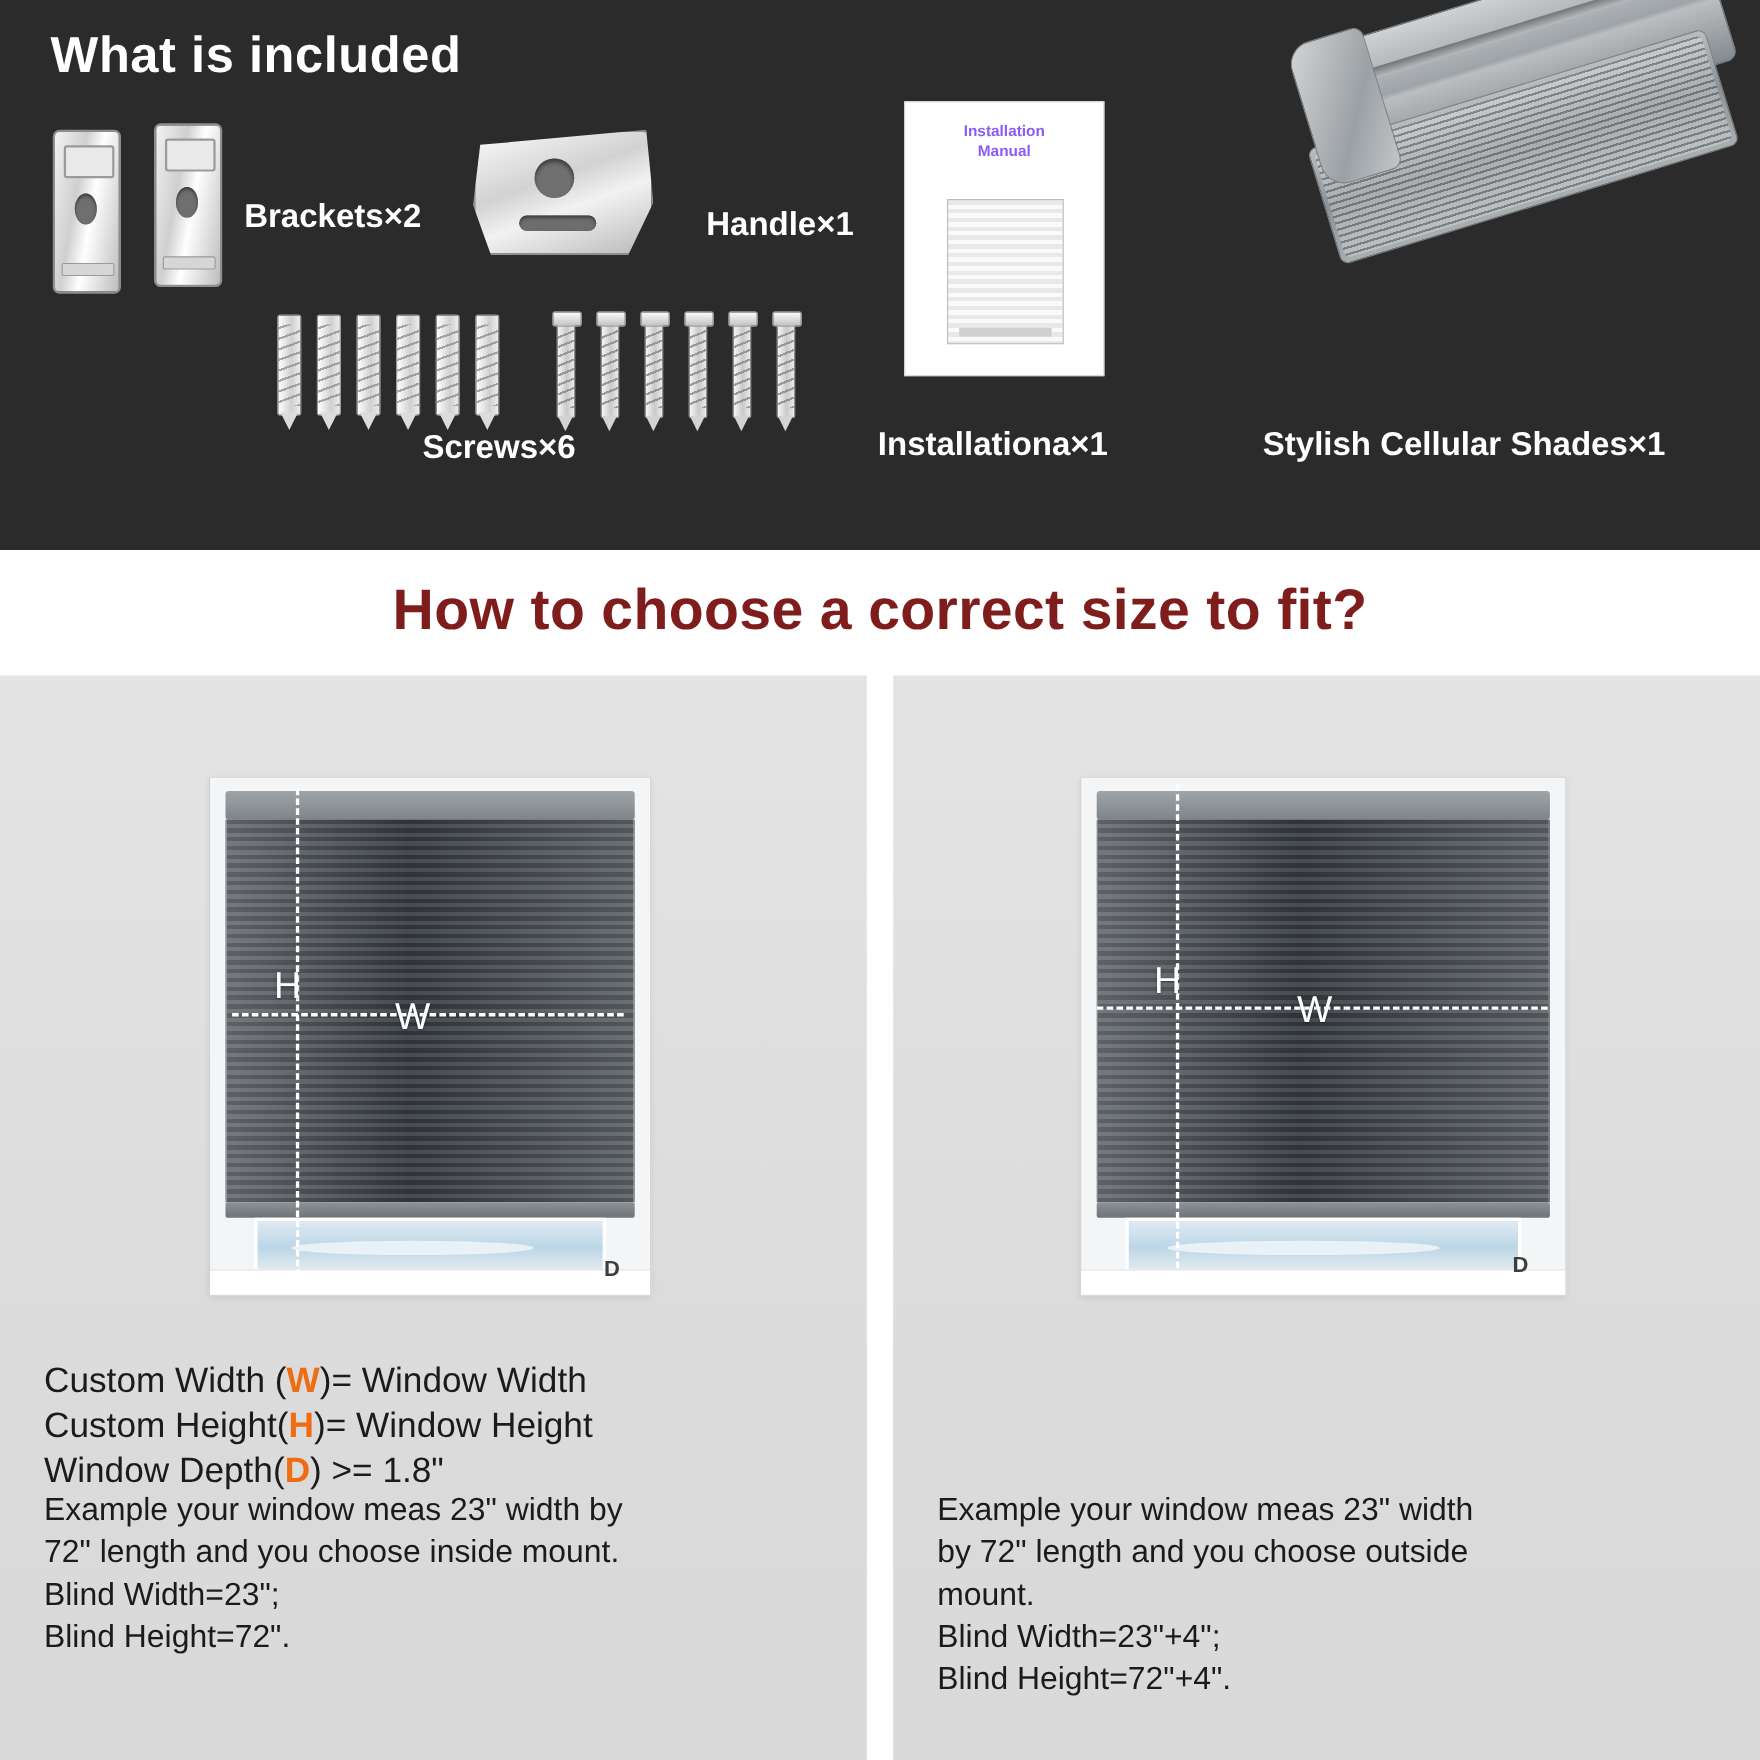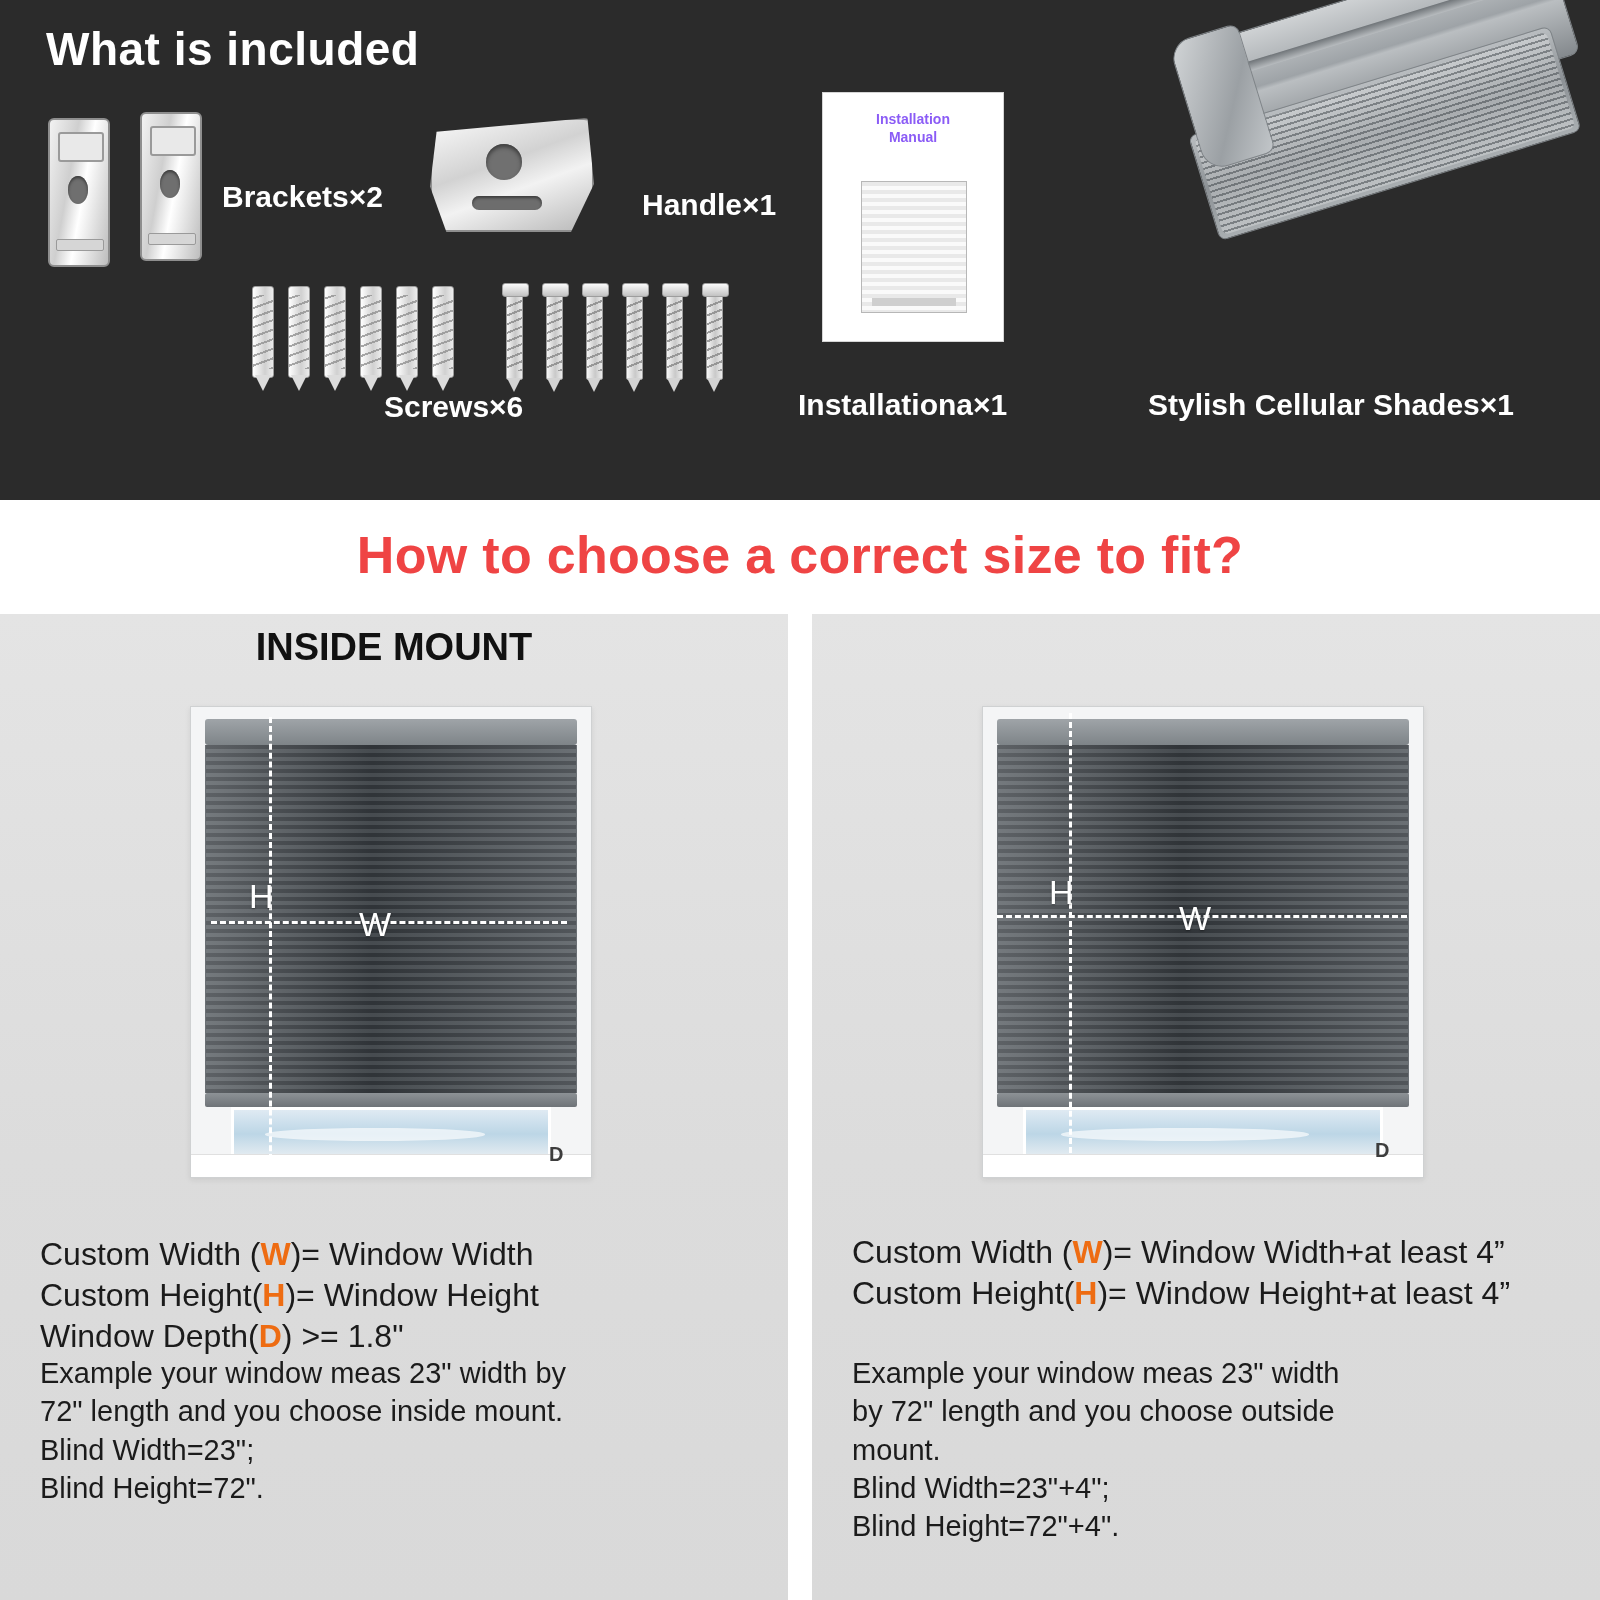--- a/index.html
+++ b/index.html
@@ -135,21 +135,21 @@
     position:absolute;left:8px;top:16px;width:70px;height:132px;
     transform:rotate(-17deg);transform-origin:left top;
     background:linear-gradient(120deg,#d3d6d8,#9ba0a4 60%,#c3c7ca);
     border:1px solid #7f8488;border-radius:22px 10px 10px 22px;
   }
 
   
   .headline{
     position:absolute;left:0;top:500px;width:1600px;height:110px;
     display:flex;align-items:center;justify-content:center;
-    color:#ef4444;font-size:52px;font-weight:bold;letter-spacing:.3px;
+    color:#7f1d1d;font-size:52px;font-weight:bold;letter-spacing:.3px;
     background:#ffffff;
   }
 
   
   .col{
     position:absolute;top:614px;width:788px;height:986px;
     background:linear-gradient(180deg,#e4e4e4,#dcdcdc 55%,#d9d9d9);
   }
   .col.left{left:0;}
   .col.right{left:812px;}
@@ -313,21 +313,20 @@
           <div class="lines"></div>
         </div>
       <div class="shade-cap"></div>
     </div>
     <div class="lbl" style="left:1148px;top:388px;">Stylish Cellular Shades×1</div>
   </div>
 
   <div class="headline">How to choose a correct size to fit?</div>
 
   <div class="col left">
-    <div class="col-title">INSIDE MOUNT</div>
 
     <div class="window win-left">
       <div class="headrail"></div>
       <div class="blind">
           <div class="blind-shadow"></div>
         </div>
       <div class="bottomrail"></div>
       <div class="sky"></div>
       <div class="sill"></div>
 
@@ -369,28 +368,20 @@
       <div class="sky"></div>
       <div class="sill"></div>
 
       <div class="dash-v" style="left:86px;top:6px;height:458px;"></div>
       <div class="dash-h" style="left:14px;top:208px;width:410px;"></div>
       <div class="dim-letter" style="left:66px;top:166px;">H</div>
       <div class="dim-letter" style="left:196px;top:192px;">W</div>
       <div class="d-letter" style="left:392px;top:432px;">D</div>
     </div>
 
-    <div class="spec" style="top:578px;">
-      <div>
-        <span>Custom Width (</span><span class="hl">W</span><span>)= Window Width+at least 4”</span>
-      </div>
-      <div>
-        <span>Custom  Height(</span><span class="hl">H</span><span>)= Window Height+at least 4”</span>
-      </div>
-    </div>
 
     <div class="example" style="top:740px;">
       <div>Example your window meas 23" width</div>
       <div>by 72" length and you choose outside</div>
       <div>mount.</div>
       <div>Blind Width=23"+4";</div>
       <div>Blind Height=72"+4".</div>
     </div>
   </div>
 

